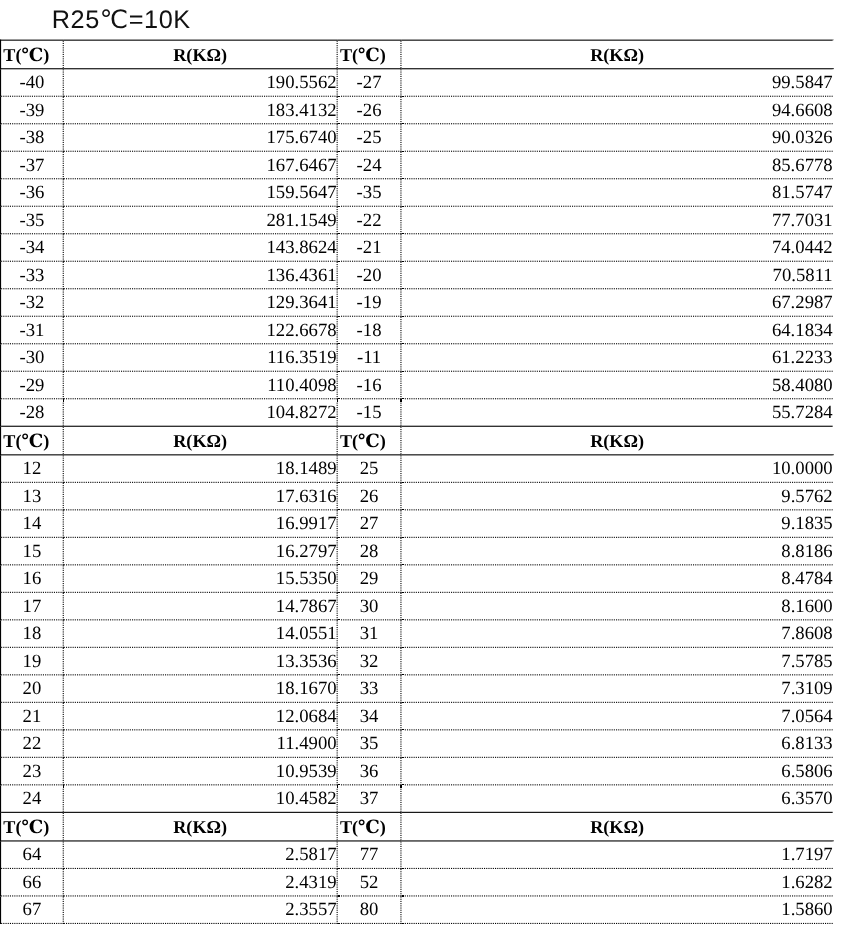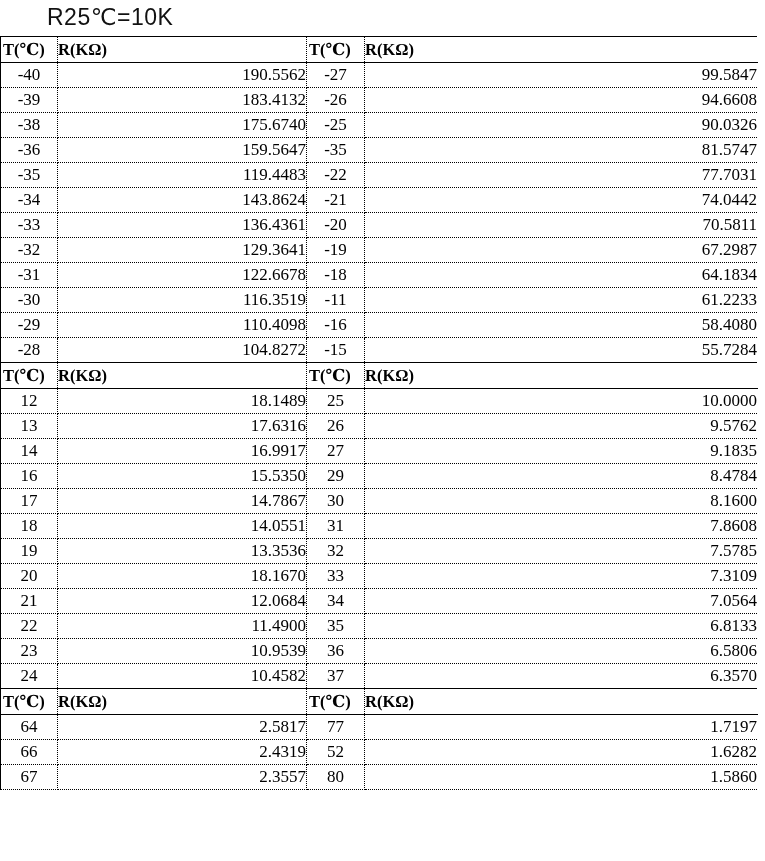--- a/index.html
+++ b/index.html
@@ -56,21 +56,21 @@
     background: #ffffff;
     box-sizing: border-box;
   }
   table.rt tr.hdr th {
     border-top: 1px solid #000000;
     border-bottom: 1px solid #000000;
     font-weight: bold;
     font-size: 16.5px;
     height: 26px;
     line-height: 25px;
-    text-align: left;
+    text-align: center;
   }
   table.rt tr.hdr th.h-t {
     text-align: left;
     padding-left: 2px;
   }
   td.v-t {
     text-align: center;
     padding-left: 8px;
   }
   td.v-r {
@@ -117,28 +117,34 @@
           <td class="v-t">-26</td>
           <td class="v-r">94.6608</td>
         </tr>
         <tr>
           <td class="v-t">-38</td>
           <td class="v-r">175.6740</td>
           <td class="v-t">-25</td>
           <td class="v-r">90.0326</td>
         </tr>
         <tr>
+          <td class="v-t">-37</td>
+          <td class="v-r">167.6467</td>
+          <td class="v-t">-24</td>
+          <td class="v-r">85.6778</td>
+        </tr>
+        <tr>
           <td class="v-t">-36</td>
           <td class="v-r">159.5647</td>
           <td class="v-t">-35</td>
           <td class="v-r">81.5747</td>
         </tr>
         <tr>
           <td class="v-t">-35</td>
-          <td class="v-r">119.4483</td>
+          <td class="v-r">281.1549</td>
           <td class="v-t">-22</td>
           <td class="v-r">77.7031</td>
         </tr>
         <tr>
           <td class="v-t">-34</td>
           <td class="v-r">143.8624</td>
           <td class="v-t">-21</td>
           <td class="v-r">74.0442</td>
         </tr>
         <tr>
@@ -195,20 +201,26 @@
           <td class="v-t">26</td>
           <td class="v-r">9.5762</td>
         </tr>
         <tr>
           <td class="v-t">14</td>
           <td class="v-r">16.9917</td>
           <td class="v-t">27</td>
           <td class="v-r">9.1835</td>
         </tr>
         <tr>
+          <td class="v-t">15</td>
+          <td class="v-r">16.2797</td>
+          <td class="v-t">28</td>
+          <td class="v-r">8.8186</td>
+        </tr>
+        <tr>
           <td class="v-t">16</td>
           <td class="v-r">15.5350</td>
           <td class="v-t">29</td>
           <td class="v-r">8.4784</td>
         </tr>
         <tr>
           <td class="v-t">17</td>
           <td class="v-r">14.7867</td>
           <td class="v-t">30</td>
           <td class="v-r">8.1600</td>

